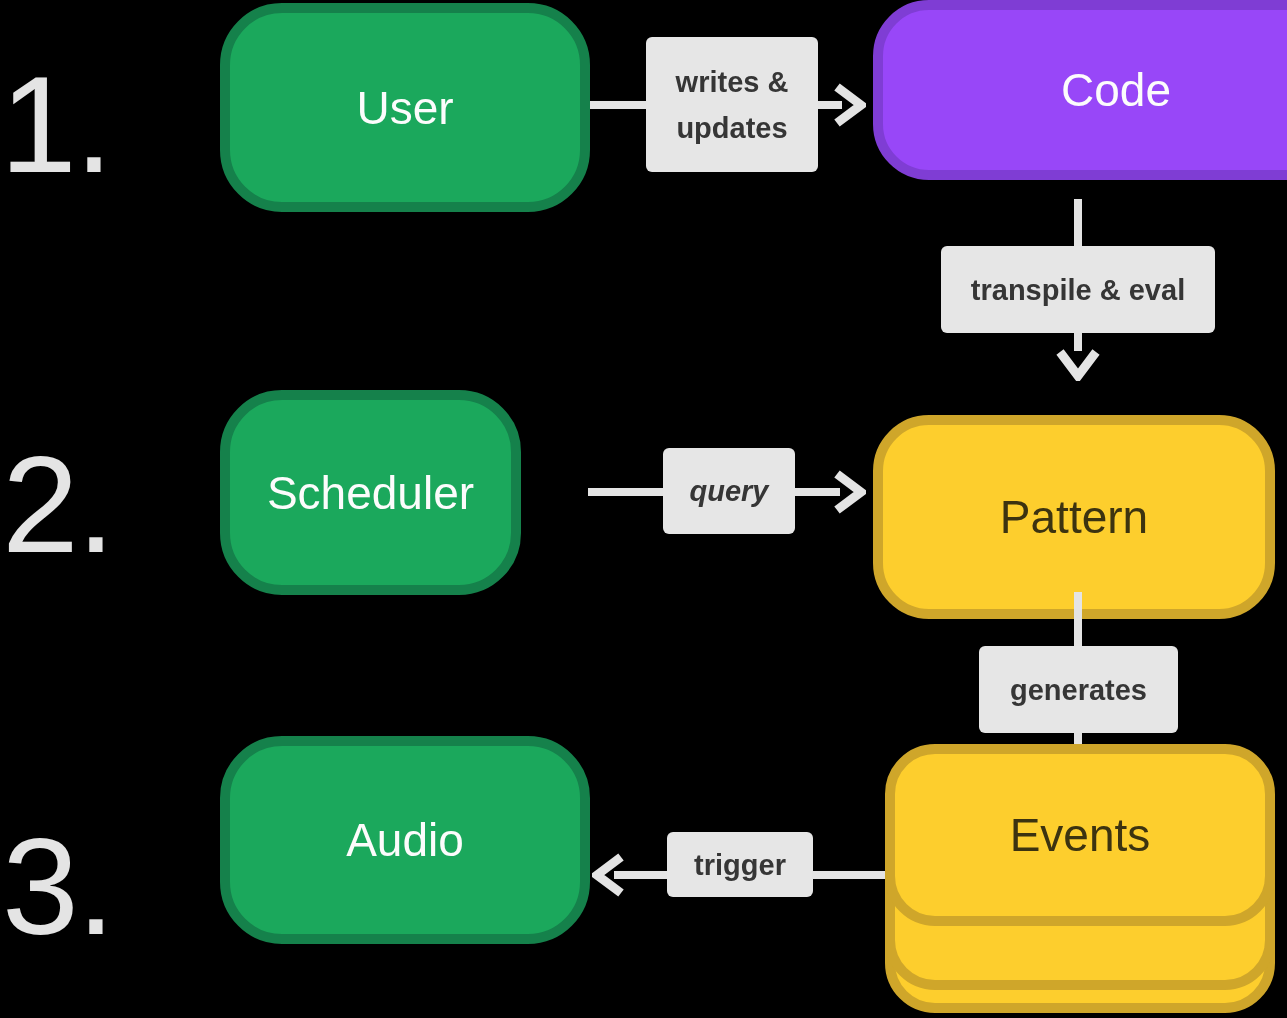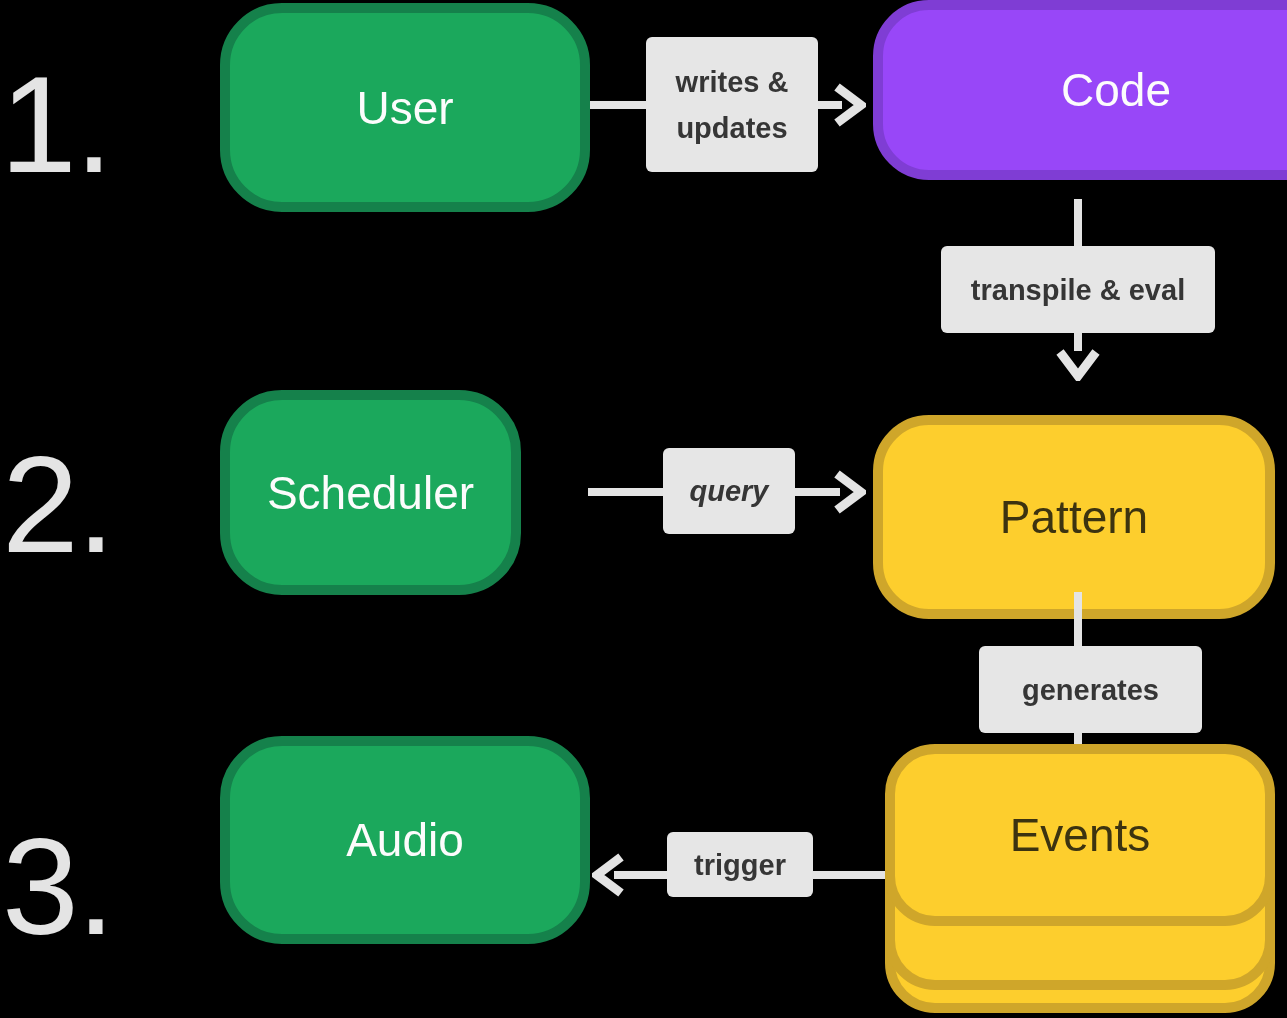--- a/index.html
+++ b/index.html
@@ -114,21 +114,21 @@
 <div class="hline" style="left:795px; top:488px; width:45px;"></div>
 <svg class="chev" style="left:834px; top:469px;" width="32" height="46">
   <polyline points="3,5 27,23 3,41" stroke="#E4E4E4" stroke-width="9" fill="none"></polyline>
 </svg>
 
 <div class="node node-yellow" style="left:873px; top:388px; width:402px; height:204px;margin-top:27px;">
   <span>Pattern</span>
 </div>
 
 <div class="vline" style="left:1074px; top:592px; height:54px;"></div>
-<div class="edge-label" style="left:979px; top:646px; width:223px; height:87px;">generates</div>
+<div class="edge-label" style="left:979px; top:646px; width:199px; height:87px;">generates</div>
 <div class="vline" style="left:1074px; top:733px; height:17px;"></div>
 <svg class="chev" style="left:1055px; top:748px;" width="46" height="32">
   <polyline points="5,3 23,27 41,3" stroke="#E4E4E4" stroke-width="9" fill="none"></polyline>
 </svg>
 
 <div class="node node-green" style="left:220px; top:736px; width:370px; height:208px;">
   <span>Audio</span>
 </div>
 
 <svg class="chev" style="left:592px; top:852px;" width="32" height="46">

